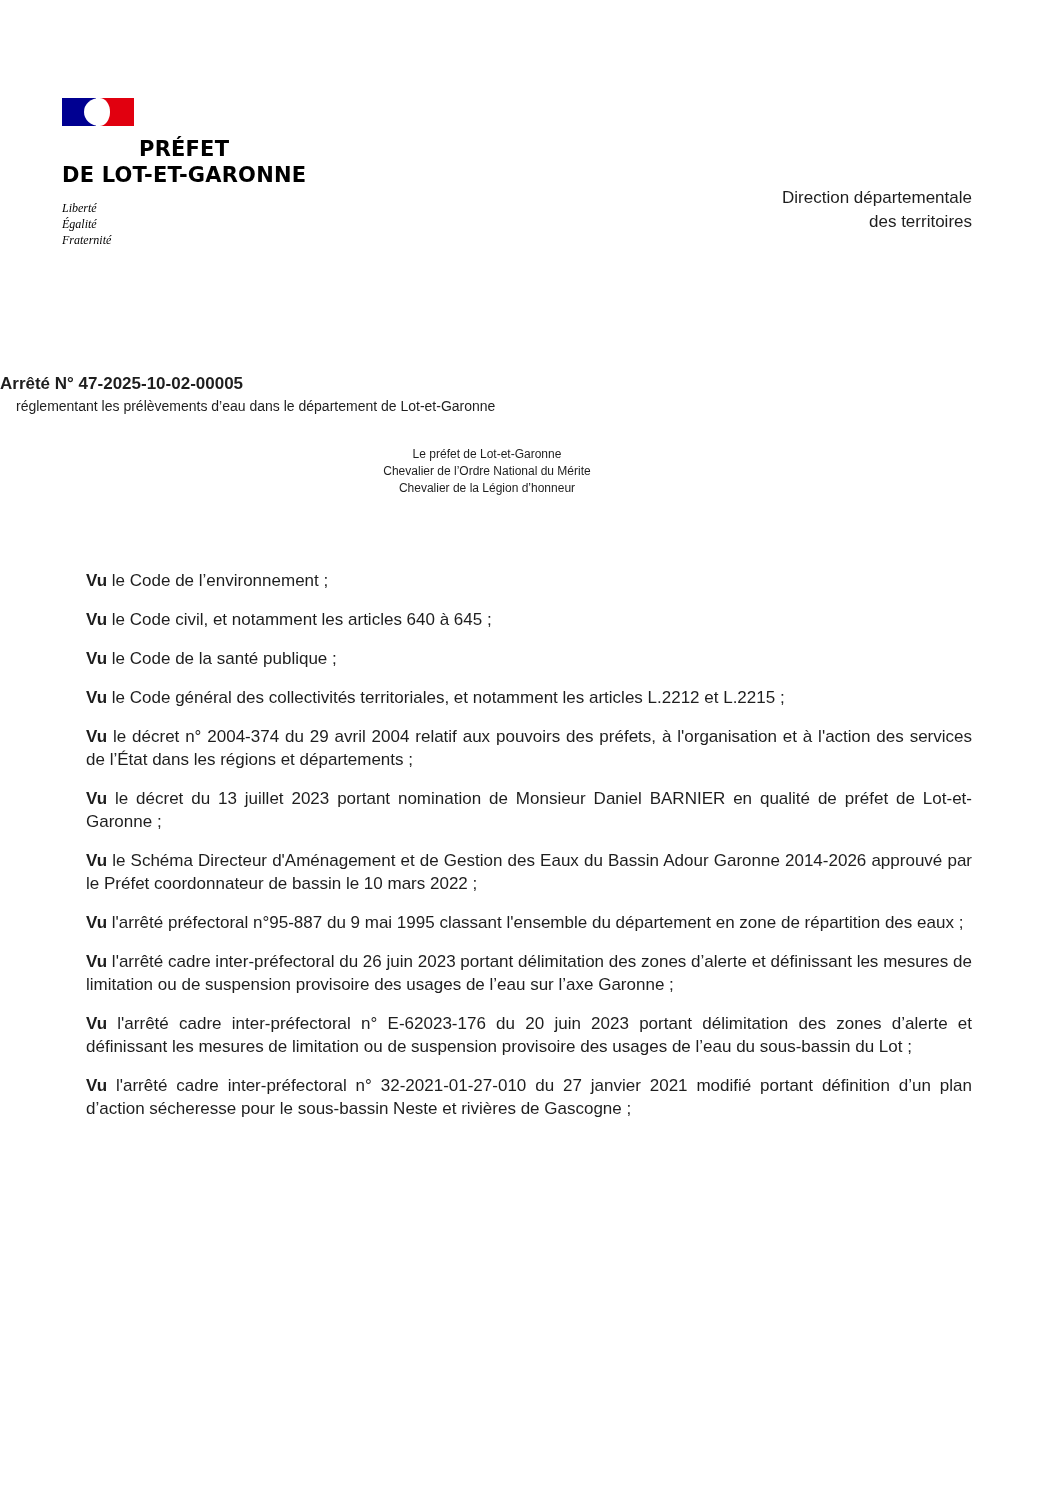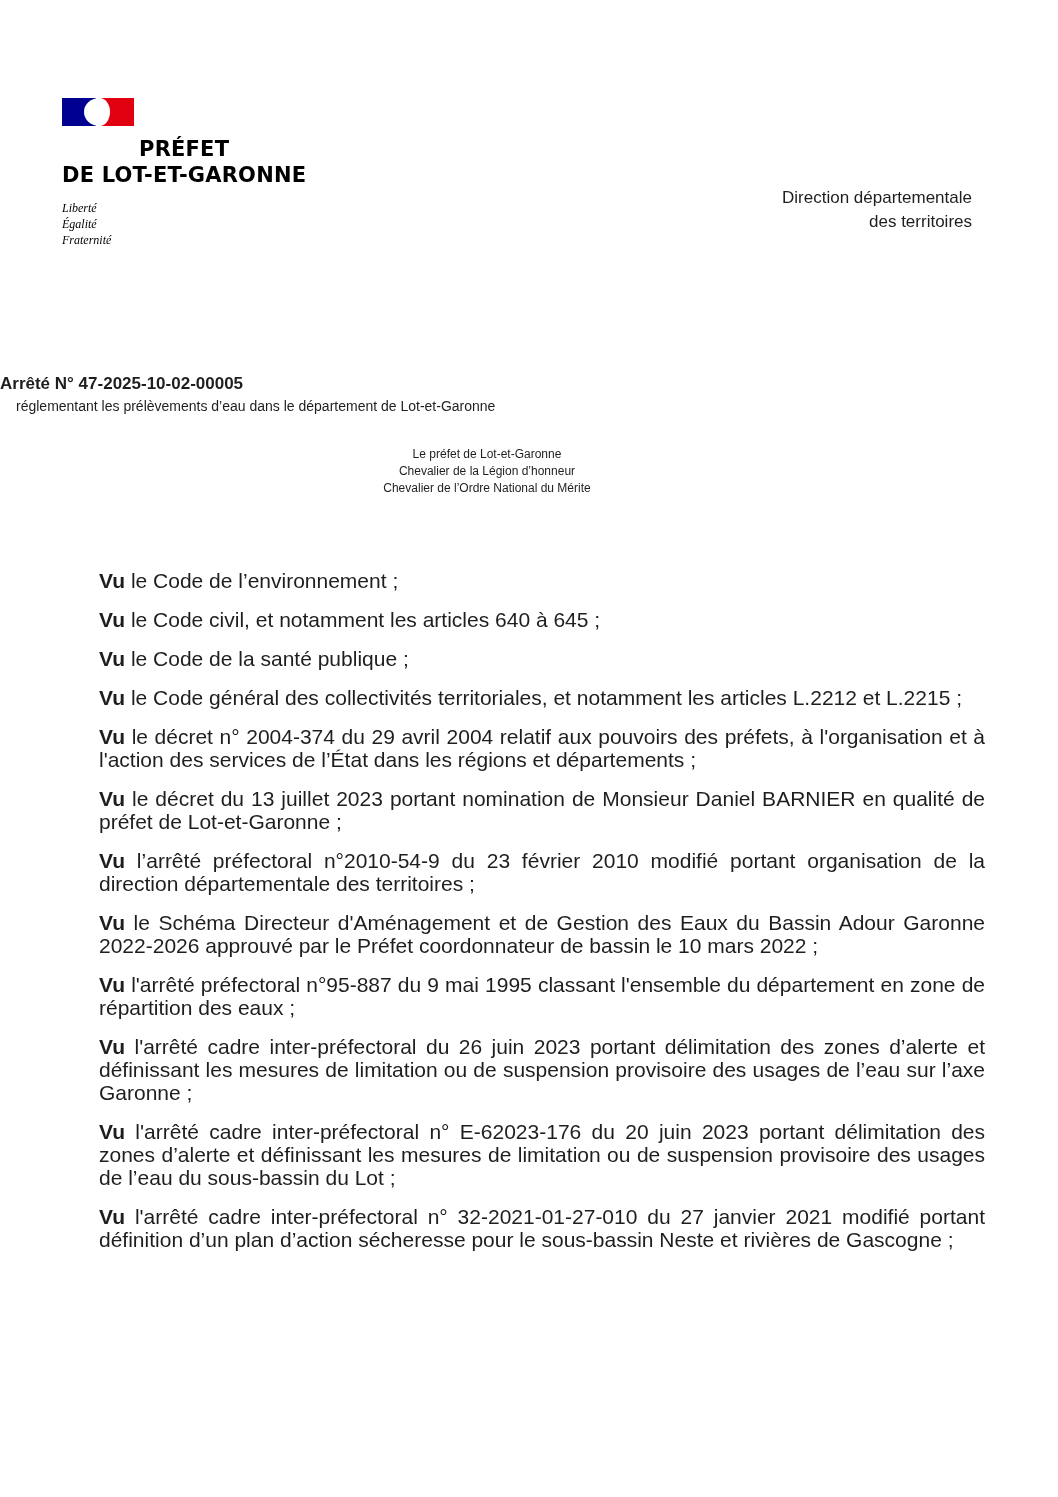--- a/index.html
+++ b/index.html
@@ -9,21 +9,21 @@
     .flag .blue { position: absolute; left: 0; top: 0; width: 34px; height: 28px; background: #000091; }
     .flag .red { position: absolute; left: 38px; top: 0; width: 34px; height: 28px; background: #e1000f; }
     .flag .profile { position: absolute; left: 22px; top: 0; width: 26px; height: 28px; background: #ffffff; border-radius: 60% 40% 40% 60% / 50% 50% 50% 50%; }
     .brand { margin-top: 10px; font-family: "DejaVu Sans", sans-serif; font-weight: bold; font-size: 21px; line-height: 26px; color: #000; letter-spacing: 0.2px; text-align: center; }
     .motto { margin-top: 12px; font-family: "Liberation Serif", serif; font-style: italic; font-size: 12px; line-height: 16px; color: #000; }
     .dept { position: absolute; right: 86px; top: 186px; text-align: right; font-size: 17px; line-height: 24px; color: #1e1e1e; }
     .title-block { position: absolute; left: 0; width: 1058px; top: 373px; }
     .title { font-weight: bold; font-size: 17px; line-height: 22px; }
     .subtitle { font-size: 14px; line-height: 22px; padding-left: 16px; }
     .prefect { position: absolute; left: 0; width: 974px; top: 446px; text-align: center; font-size: 12px; line-height: 17px; }
-    .body { position: absolute; left: 99px; width: 886px; top: 569px; font-size: 21px; line-height: 23px; text-align: justify; }
+    .body { position: absolute; left: 86px; width: 886px; top: 569px; font-size: 17px; line-height: 23px; text-align: justify; }
     .vu { margin: 0 0 16px 0; }
     .vu b { font-weight: bold; }
   </style>
 </head>
 <body>
 
 <div class="logo-block">
   <div class="flag">
     <div class="blue"></div>
     <div class="red"></div>
@@ -45,30 +45,29 @@
   <div>des territoires</div>
 </div>
 
 <div class="title-block">
   <div class="title">Arrêté N° 47-2025-10-02-00005</div>
   <div class="subtitle">réglementant les prélèvements d’eau dans le département de Lot-et-Garonne</div>
 </div>
 
 <div class="prefect">
   <div>Le préfet de Lot-et-Garonne</div>
+  <div>Chevalier de l’Ordre National du Mérite</div>
   <div>Chevalier de la Légion d’honneur</div>
-  <div>Chevalier de l’Ordre National du Mérite</div>
 </div>
 
 <div class="body">
   <p class="vu"><b>Vu</b><span> le Code de l’environnement ;</span></p>
   <p class="vu"><b>Vu</b><span> le Code civil, et notamment les articles 640 à 645 ;</span></p>
   <p class="vu"><b>Vu</b><span> le Code de la santé publique ;</span></p>
   <p class="vu"><b>Vu</b><span> le Code général des collectivités territoriales, et notamment les articles L.2212 et L.2215 ;</span></p>
   <p class="vu"><b>Vu</b><span> le décret n° 2004-374 du 29 avril 2004 relatif aux pouvoirs des préfets, à l'organisation et à l'action des services de l’État dans les régions et départements ;</span></p>
   <p class="vu"><b>Vu</b><span> le décret du 13 juillet 2023 portant nomination de Monsieur Daniel BARNIER en qualité de préfet de Lot-et-Garonne ;</span></p>
-  <p class="vu"><b>Vu</b><span> l’arrêté préfectoral n°2010-54-9 du 23 février 2010 modifié portant organisation de la direction départementale des territoires ;</span></p>
-  <p class="vu"><b>Vu</b><span> le Schéma Directeur d'Aménagement et de Gestion des Eaux du Bassin Adour Garonne 2022-2026 approuvé par le Préfet coordonnateur de bassin le 10 mars 2022 ;</span></p>
+  <p class="vu"><b>Vu</b><span> le Schéma Directeur d'Aménagement et de Gestion des Eaux du Bassin Adour Garonne 2014-2026 approuvé par le Préfet coordonnateur de bassin le 10 mars 2022 ;</span></p>
   <p class="vu"><b>Vu</b><span> l'arrêté préfectoral n°95-887 du 9 mai 1995 classant l'ensemble du département en zone de répartition des eaux ;</span></p>
   <p class="vu"><b>Vu</b><span> l'arrêté cadre inter-préfectoral du 26 juin 2023 portant délimitation des zones d’alerte et définissant les mesures de limitation ou de suspension provisoire des usages de l’eau sur l’axe Garonne ;</span></p>
   <p class="vu"><b>Vu</b><span> l'arrêté cadre inter-préfectoral n° E-62023-176 du 20 juin 2023 portant délimitation des zones d’alerte et définissant les mesures de limitation ou de suspension provisoire des usages de l’eau du sous-bassin du Lot ;</span></p>
   <p class="vu"><b>Vu</b><span> l'arrêté cadre inter-préfectoral n° 32-2021-01-27-010 du 27 janvier 2021 modifié portant définition d’un plan d’action sécheresse pour le sous-bassin Neste et rivières de Gascogne ;</span></p>
 </div>
 
 </body></html>

